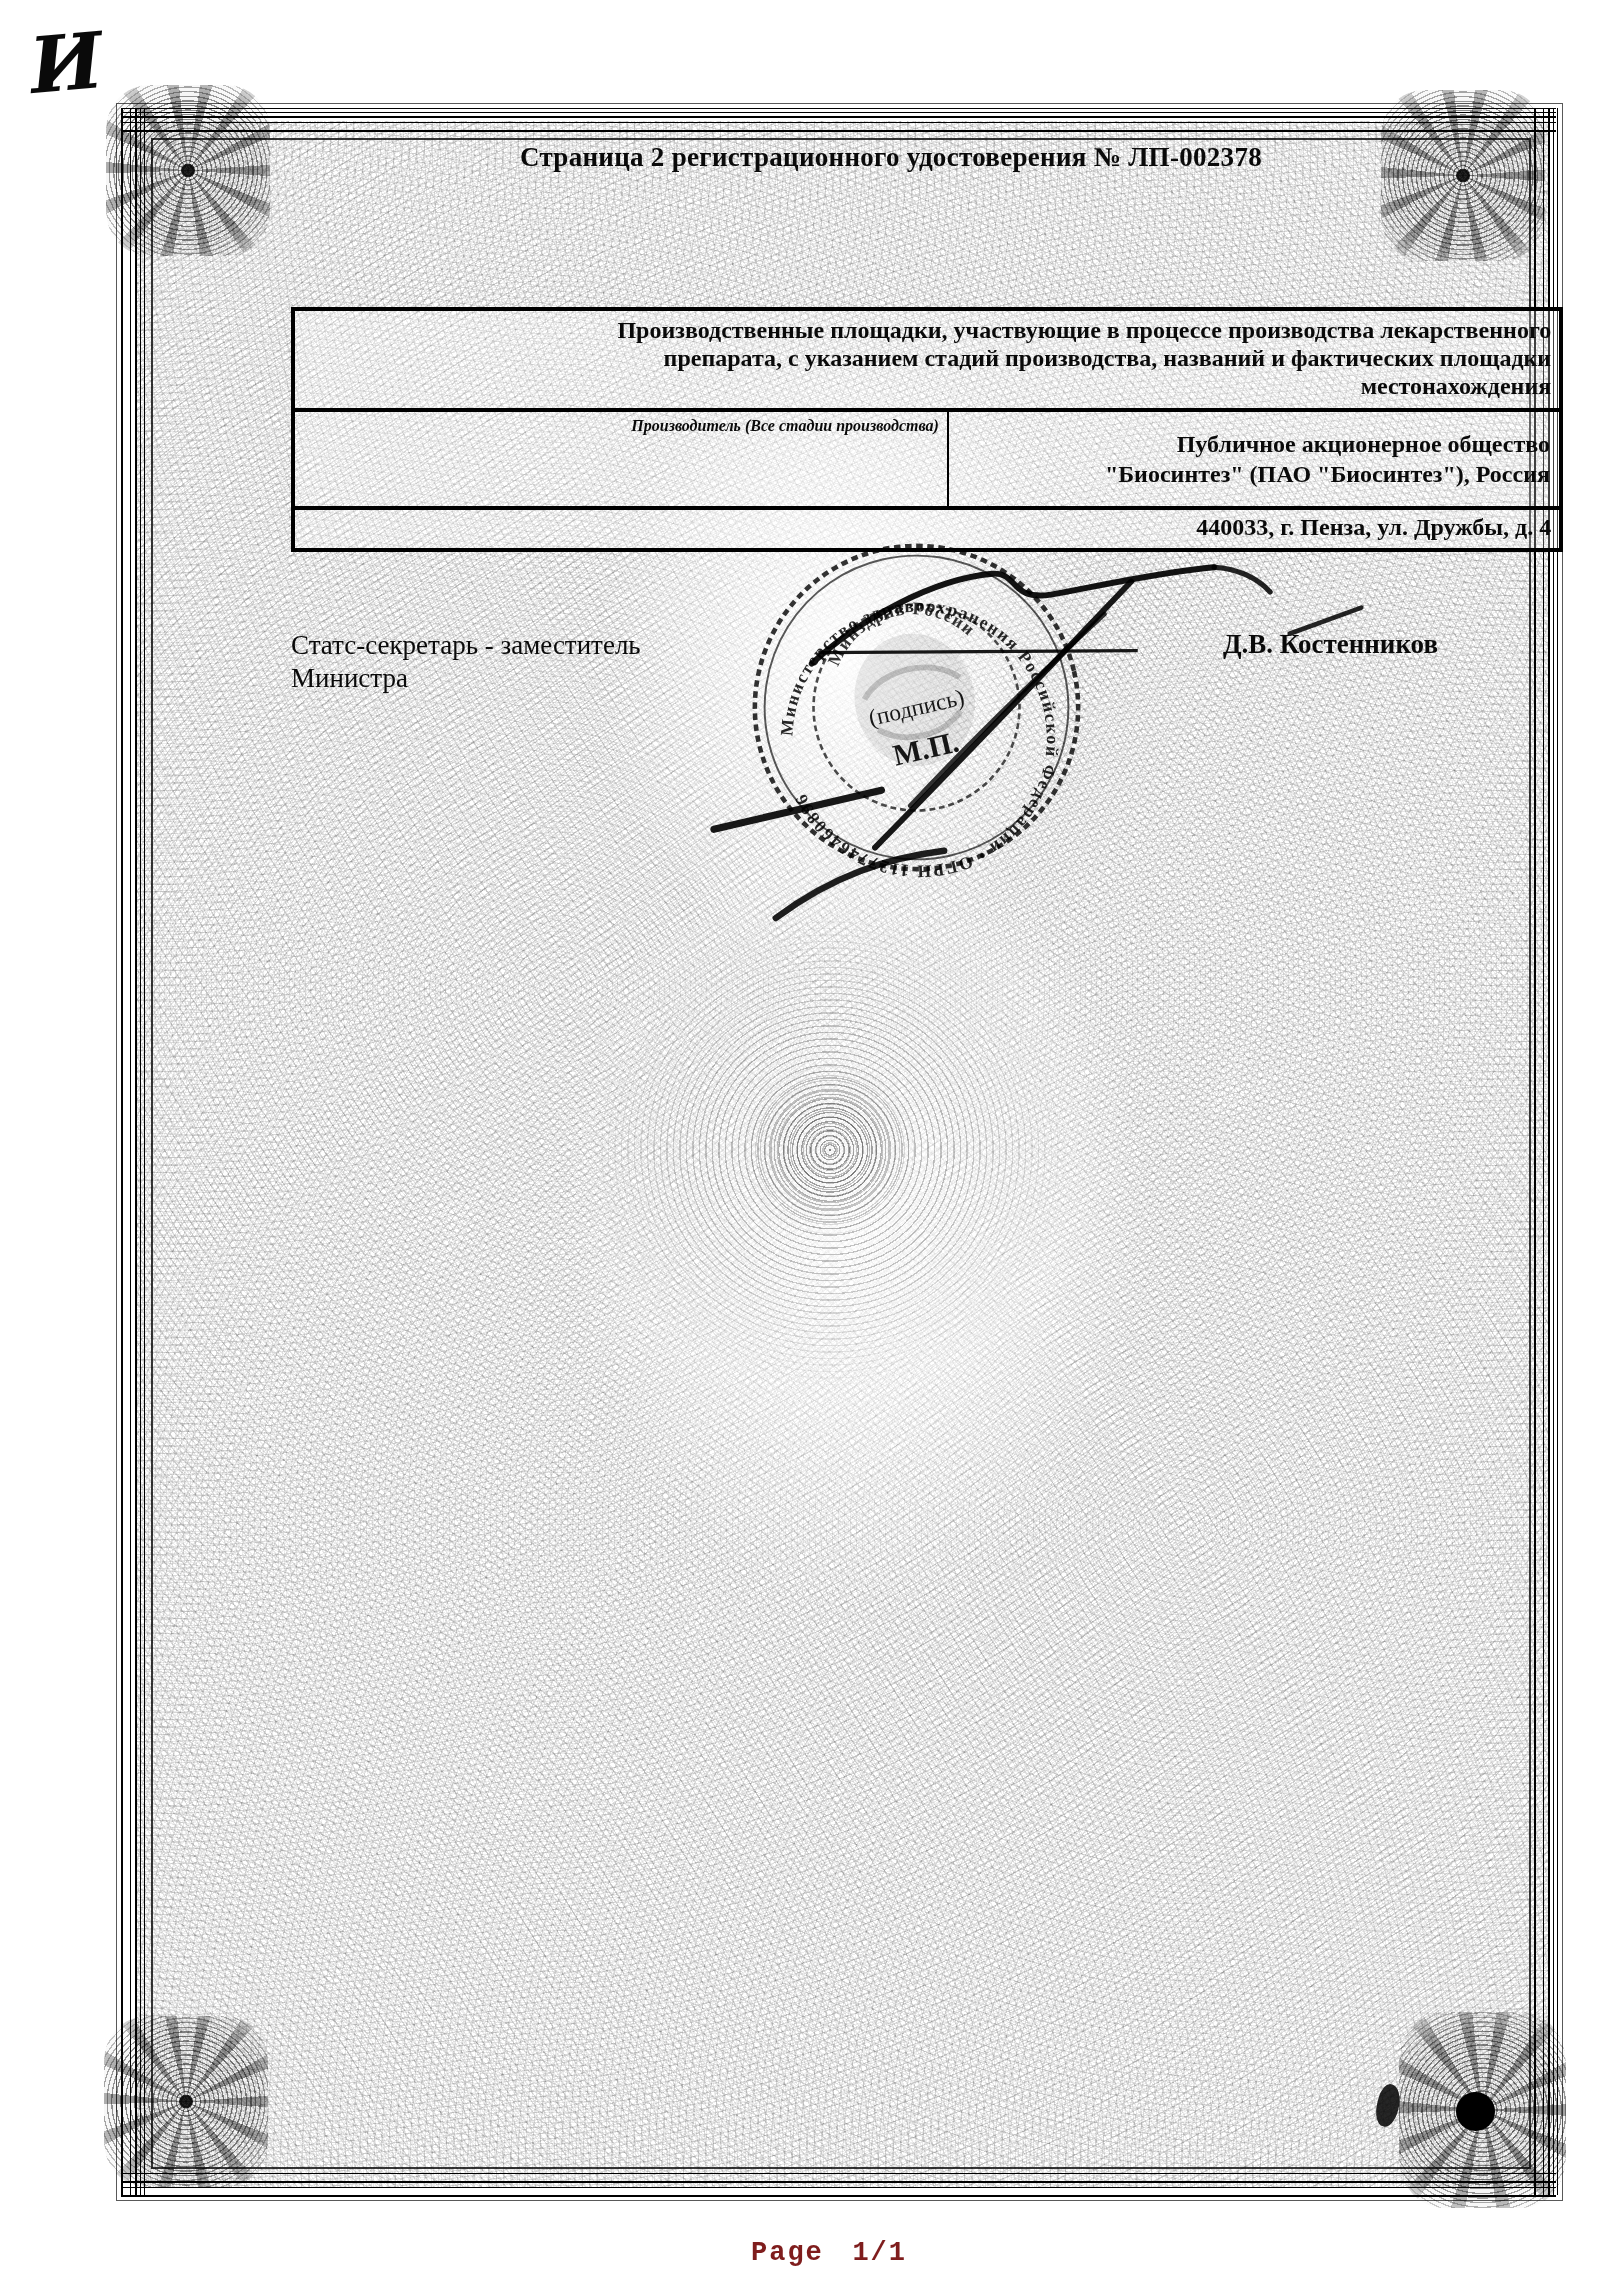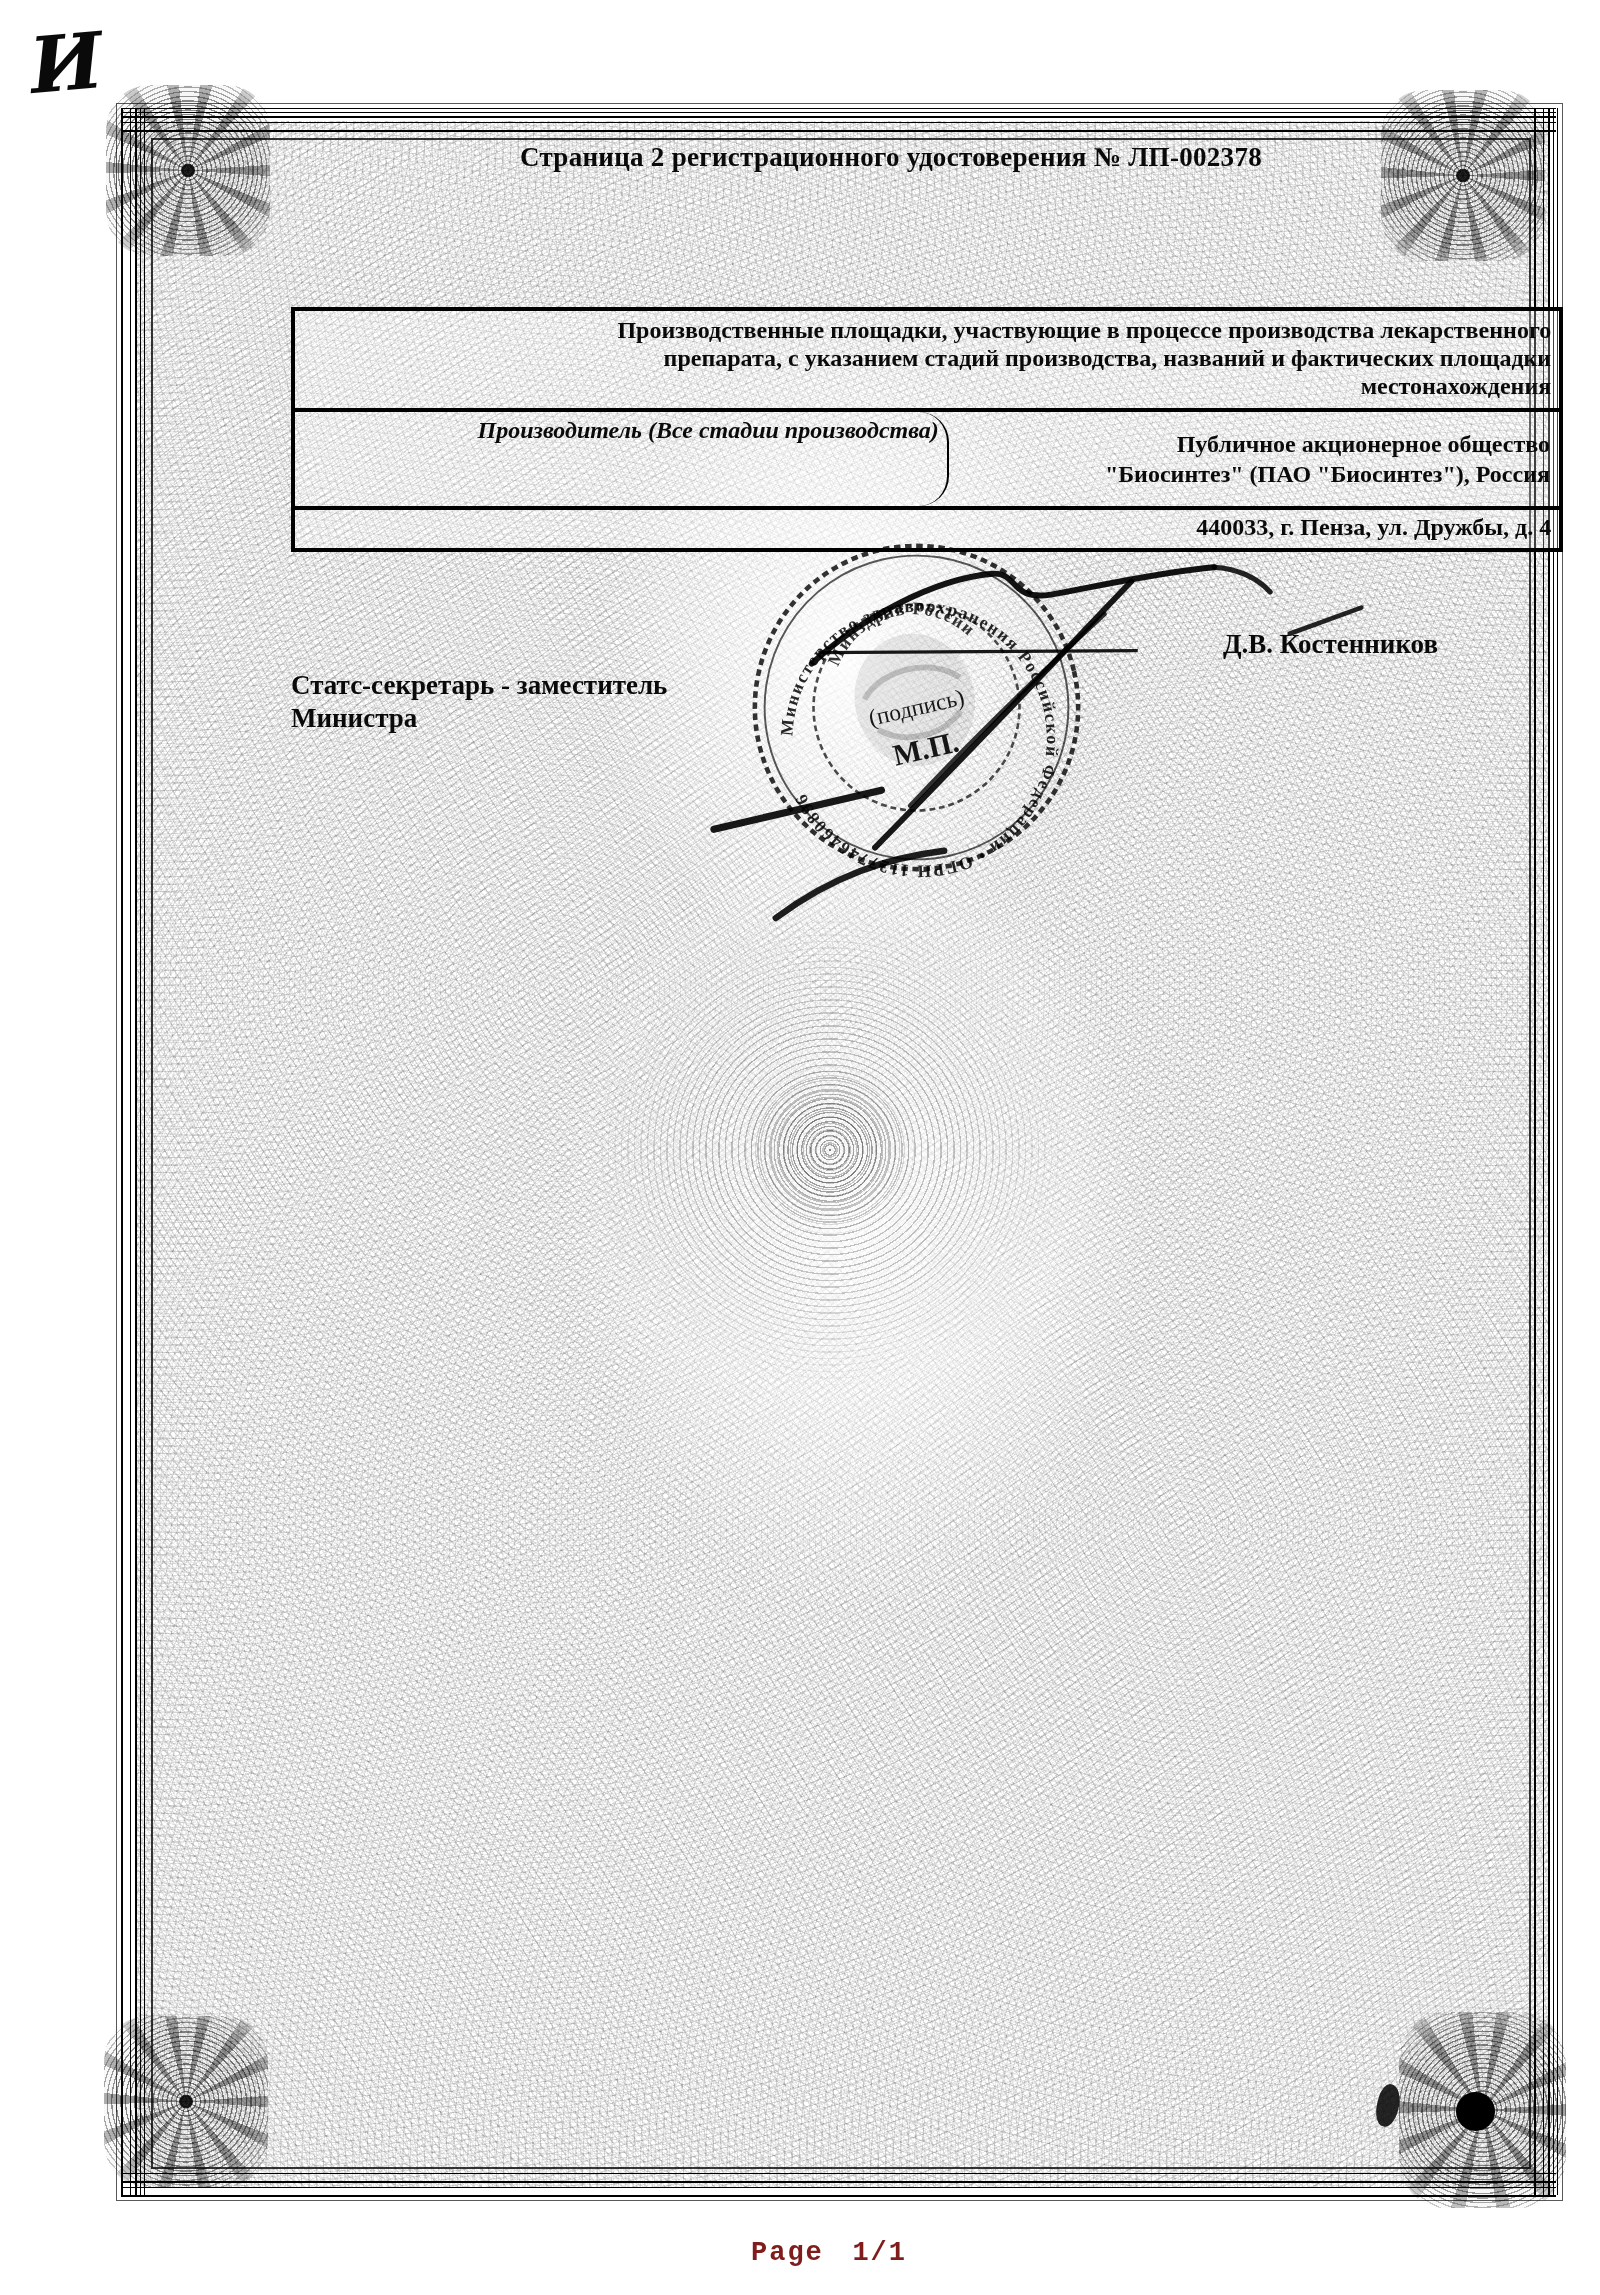--- a/index.html
+++ b/index.html
@@ -75,31 +75,31 @@
     position:absolute;left:291px;top:307px;width:1272px;z-index:3;
     border:4.6px solid #000;box-sizing:border-box;background:rgba(255,255,255,.25);text-align:right;
   }
   .doc-table .caption{
     border-bottom:4.6px solid #000;
     padding:5.2px 7.8px 7.8px;font-size:24px;font-weight:bold;line-height:1.17;
   }
   .doc-table .row2{display:flex;border-bottom:4.6px solid #000;}
   .doc-table .cell-left{
     flex:0 0 636px;border-right:2.6px solid #000;
-    padding:5.2px 7.8px;font-size:24px;font-weight:bold;font-style:italic;border-radius:30px;
+    padding:5.2px 7.8px;font-size:16px;font-weight:bold;font-style:italic;
   }
   .doc-table .cell-right{
     flex:1 1 auto;padding:17px 9px;font-size:24px;font-weight:bold;line-height:1.25;
   }
   .doc-table .address{
     padding:3.9px 7.8px 6.5px;font-size:24px;font-weight:bold;
   }
   .sig-title{
     position:absolute;left:291px;top:629px;z-index:3;
-    font-size:27px;font-weight:bold;line-height:1.22;margin-top:40px;
+    font-size:27px;font-weight:normal;line-height:1.22;
   }
   .sig-name{
     position:absolute;left:1148px;top:629px;width:290px;z-index:3;
     font-size:27px;font-weight:bold;text-align:right;white-space:nowrap;
   }
   
   .stamp{
     position:absolute;left:734px;top:525px;width:365px;height:365px;z-index:3;
     transform:rotate(-13deg);
   }

